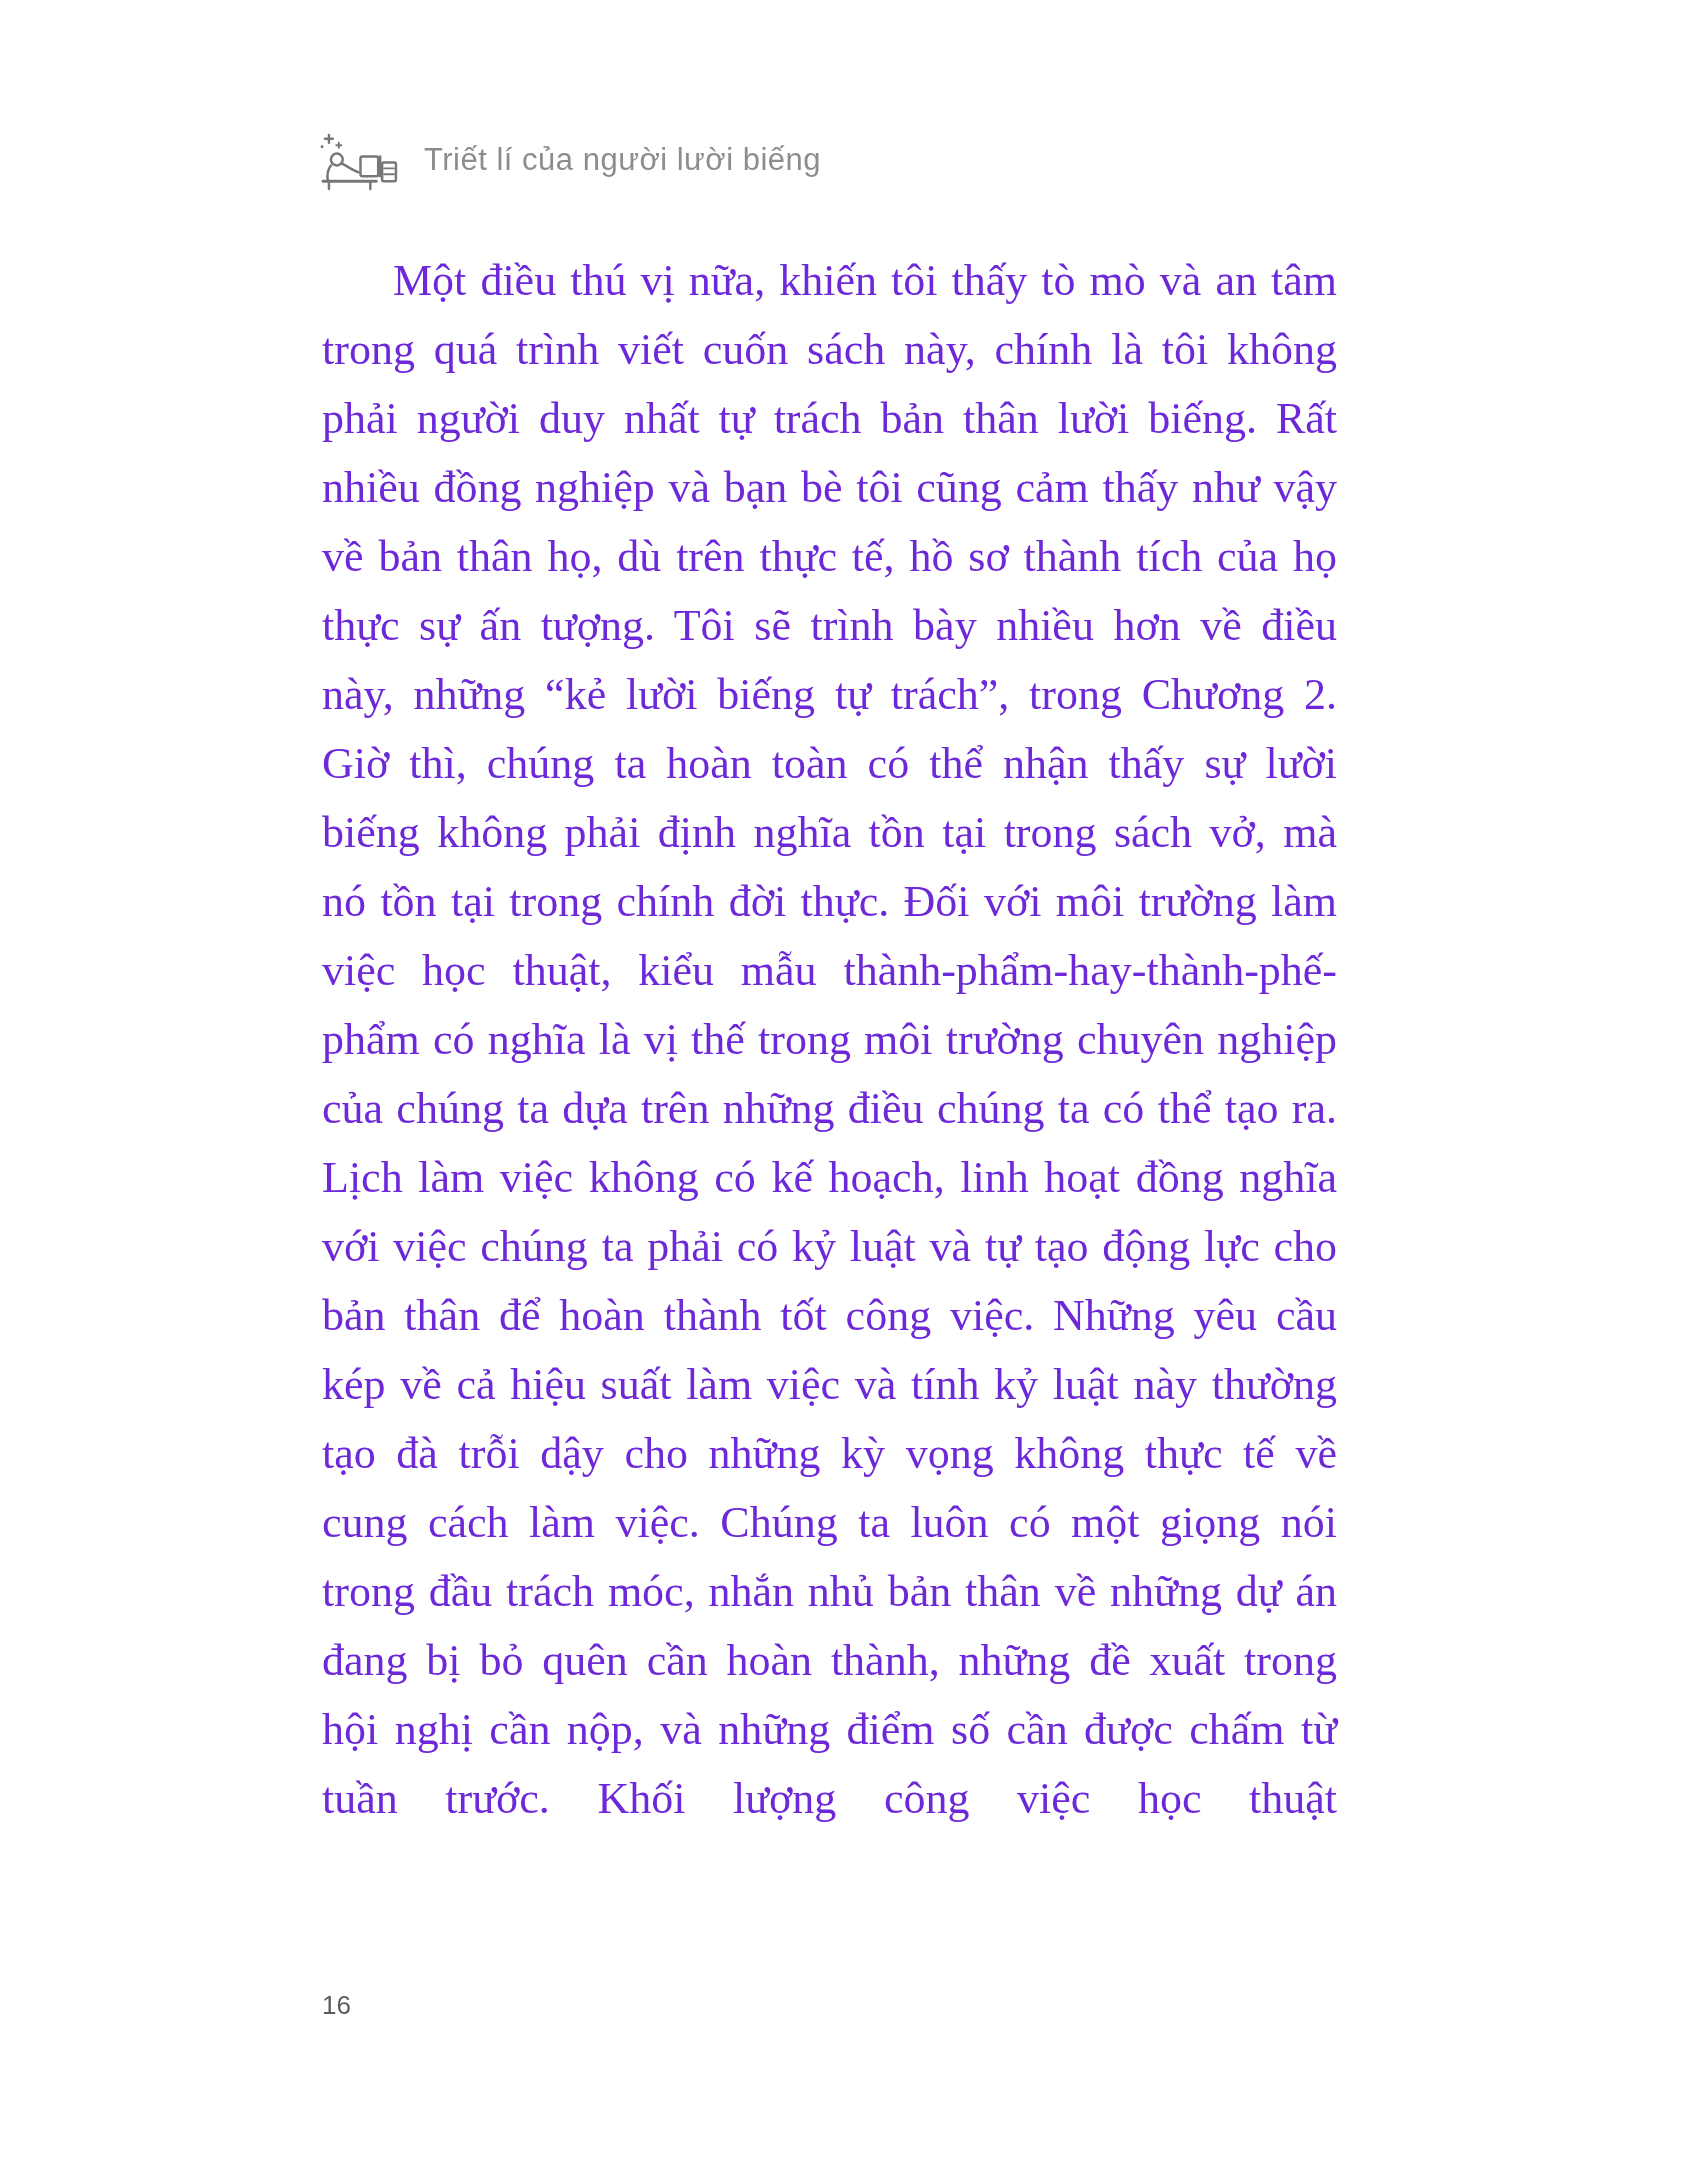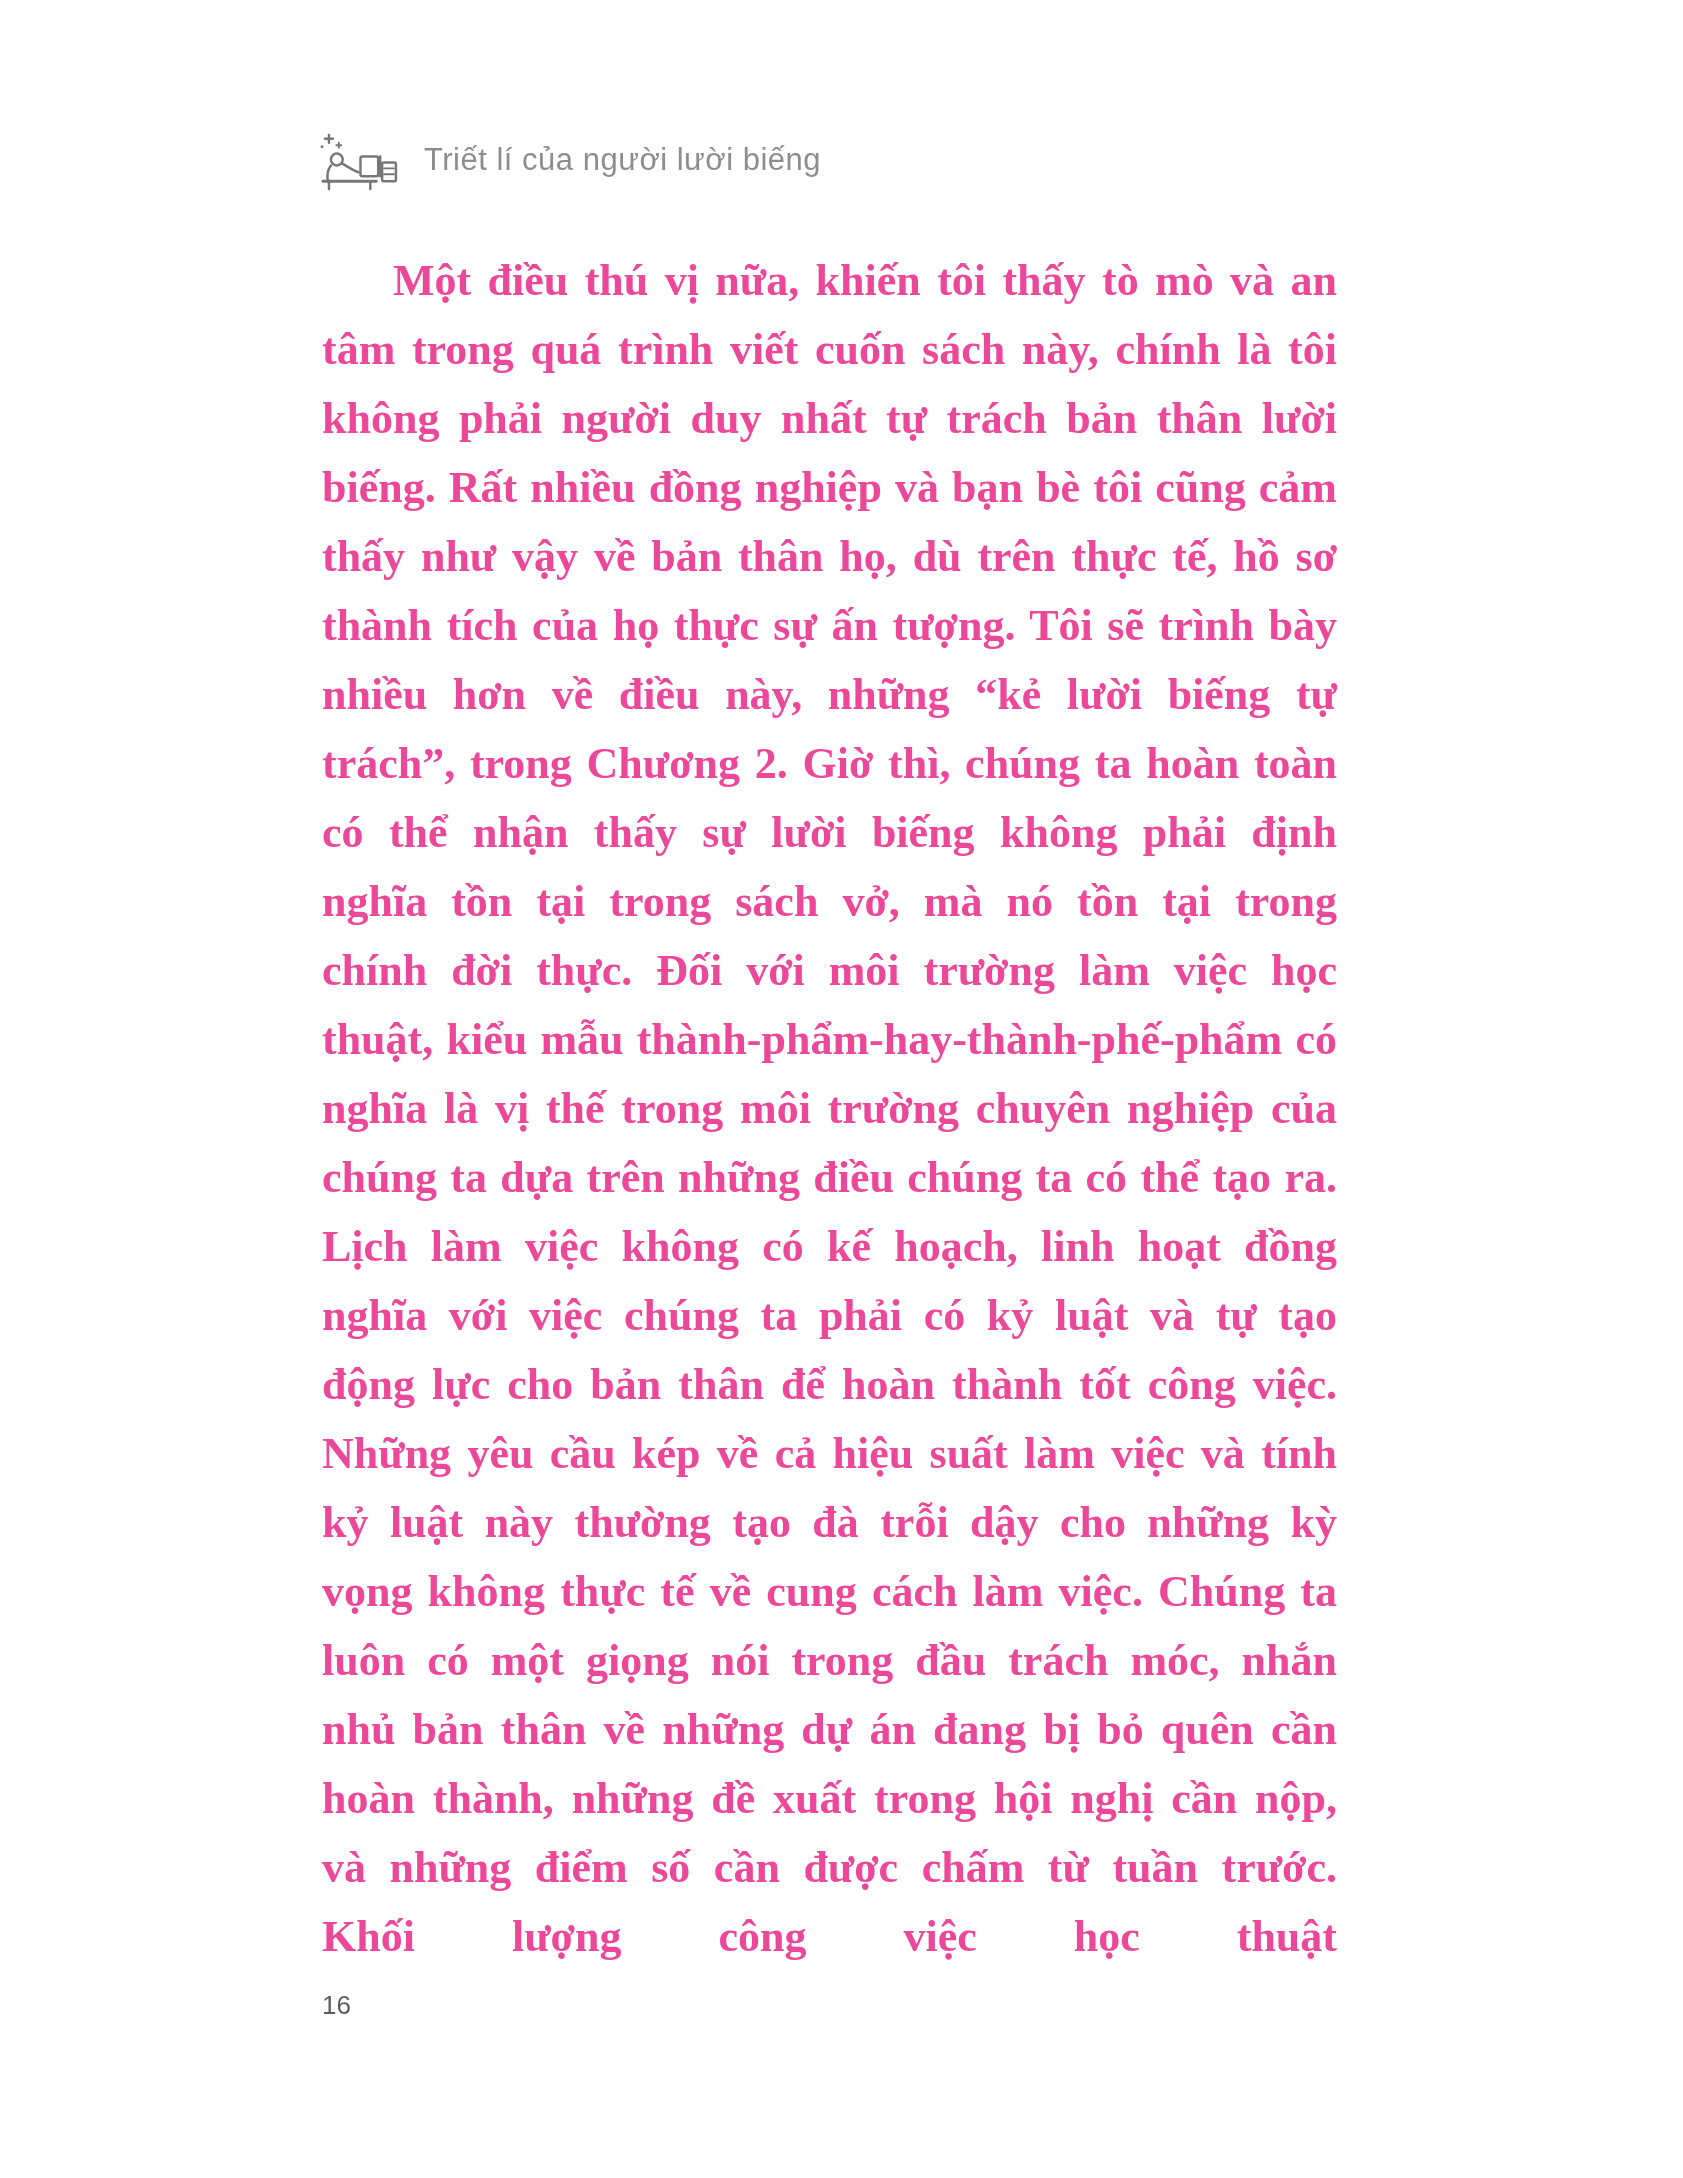--- a/index.html
+++ b/index.html
@@ -39,26 +39,25 @@
     white-space: nowrap;
   }
   .body-text {
     position: absolute;
     left: 322px;
     top: 246px;
     width: 1015px;
     font-family: "Liberation Serif", serif;
     font-size: 44px;
     line-height: 69px;
-    color: #ec4899;
+    color: #6d28d9;
     text-align: justify;
     text-align-last: justify;
     text-indent: 71px;
     word-spacing: 1.5px;
-    font-weight: bold;
   }
   .page-number {
     position: absolute;
     left: 322px;
     top: 1990px;
     font-family: "Liberation Sans", sans-serif;
     font-size: 26px;
     color: #5c5c5c;
   }
 </style>

